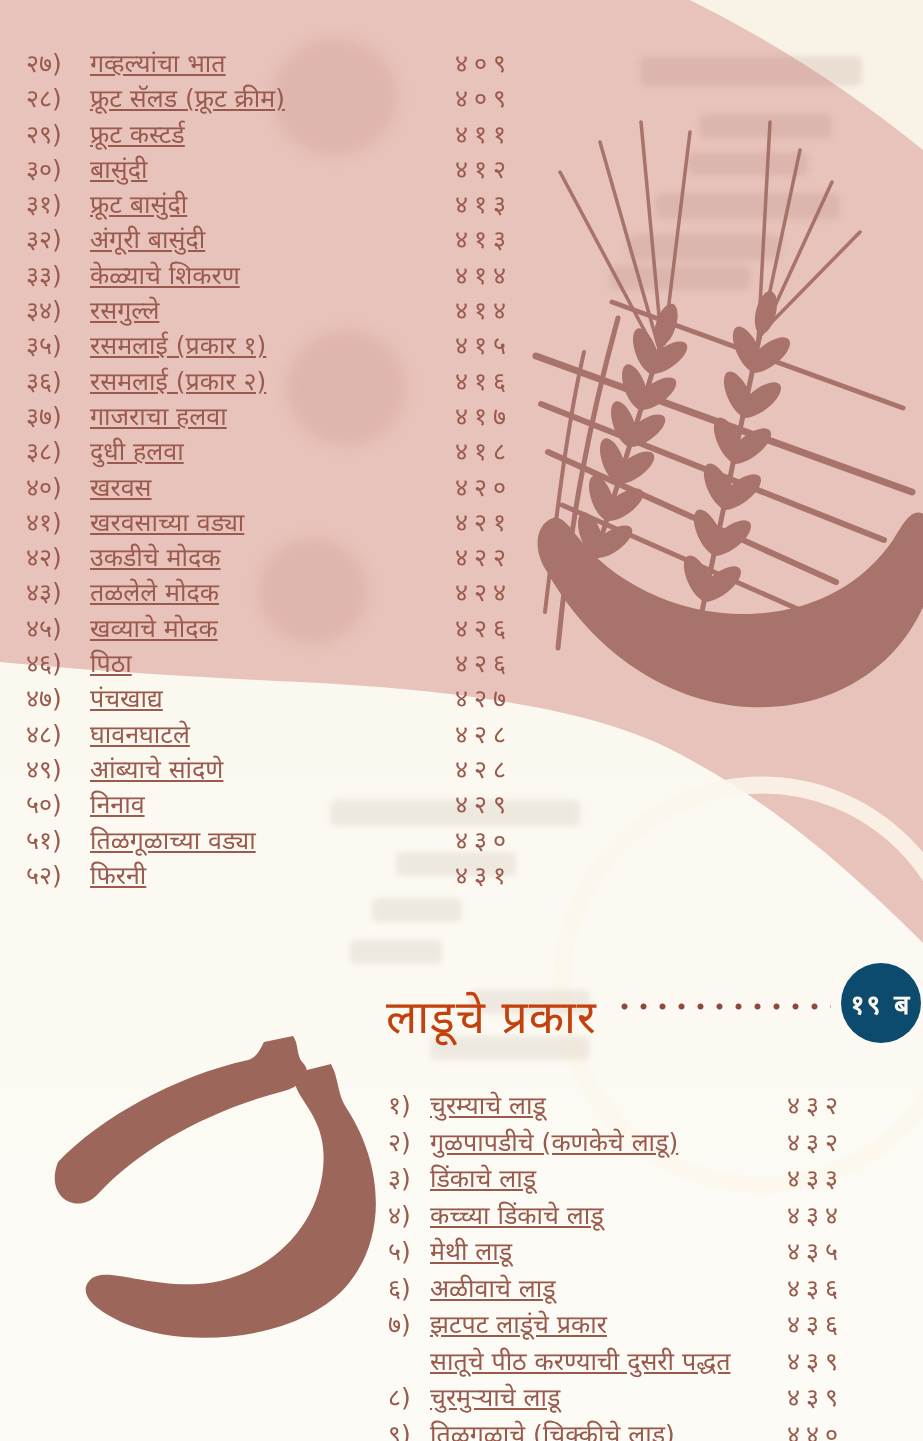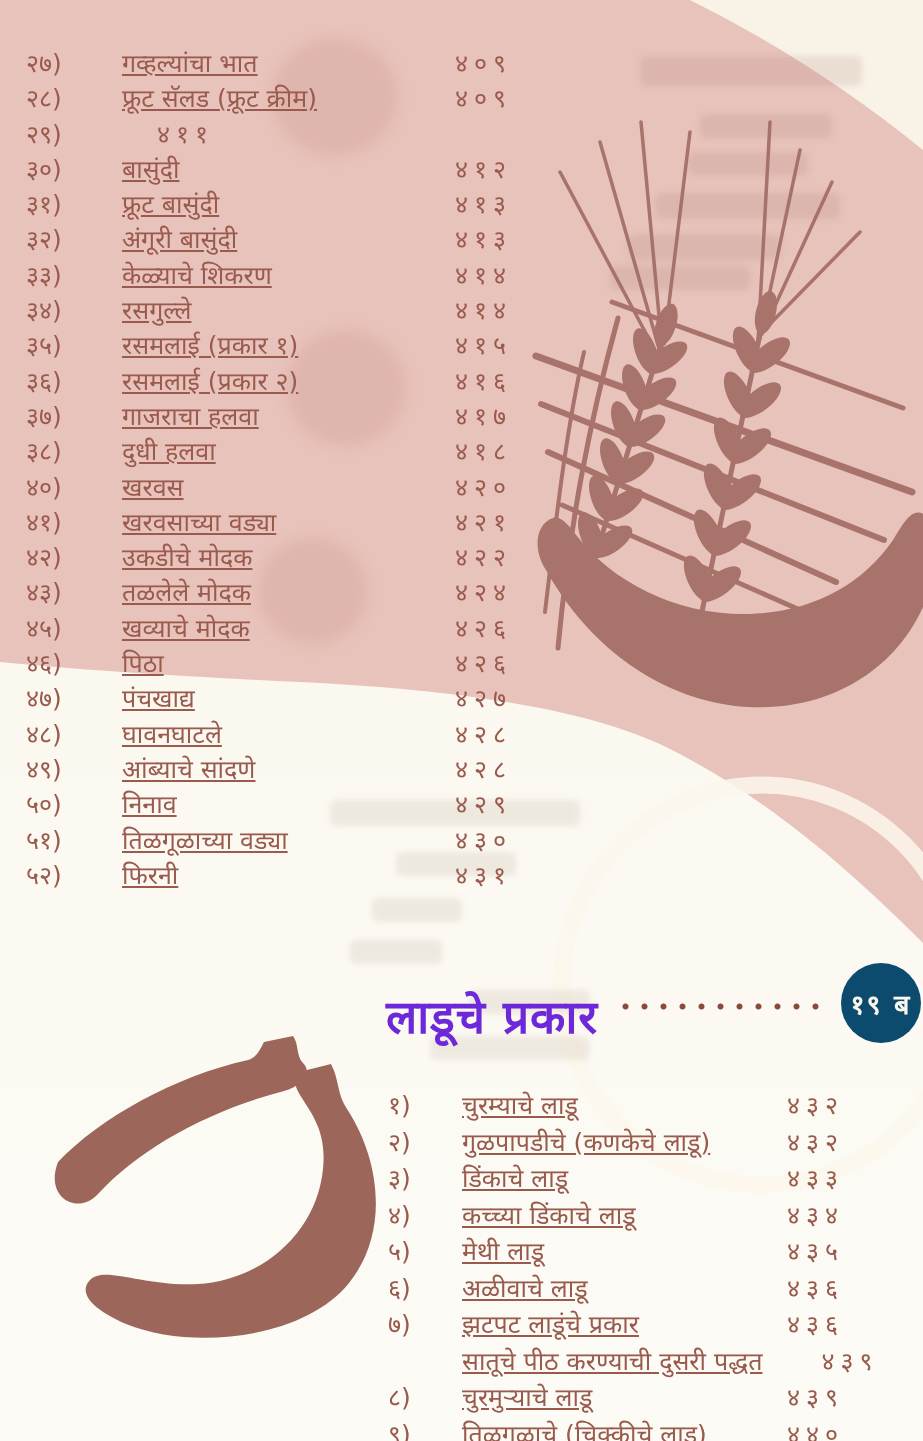--- a/index.html
+++ b/index.html
@@ -8,33 +8,33 @@
     background:linear-gradient(180deg,#f9f4e9 0%,#fbf9f1 60%,#fcfbf6 100%);
     font-family:"DejaVu Sans","Liberation Sans",sans-serif;
   }
   #bg{position:absolute;left:0;top:0;width:923px;height:1441px;}
   .ghost{position:absolute;pointer-events:none;}
   .ghost.blob{border-radius:50%;background:rgba(205,156,146,0.33);filter:blur(7px);}
   .ghost.bar{background:rgba(158,112,104,0.16);filter:blur(3px);border-radius:6px;}
   .ghost.bar2{background:rgba(165,140,120,0.15);filter:blur(3px);border-radius:6px;}
 
   .toc{position:absolute;color:#9a5a4e;}
-  .toc .row{display:flex;align-items:baseline;gap:32px;}
+  .toc .row{display:flex;align-items:baseline;}
   .toc .num{flex:none;text-align:left;}
   .toc .label{flex:1;white-space:nowrap;overflow:visible;text-decoration:underline;}
   .toc .pg{flex:none;letter-spacing:6px;text-align:right;}
 
   #toc1{left:26px;top:46px;width:486px;font-size:25px;}
   #toc1 .row{height:35.3px;line-height:35.3px;}
   #toc1 .num{width:64px;}
   #toc1 .pg{width:92px;}
 
   #header-band{position:absolute;left:386px;top:961px;width:537px;height:84px;
     display:flex;align-items:center;}
-  #section-title{color:#6d28d9;font-size:46px;font-weight:bold;white-space:nowrap;
+  #section-title{color:#c2410c;font-size:46px;font-weight:normal;white-space:nowrap;
     letter-spacing:1px;margin-top:24px;}
   #leader{flex:1;height:7px;margin:6px 10px 0 18px;
     background-image:radial-gradient(circle,#8d4a3c 2.6px,rgba(0,0,0,0) 3.4px);
     background-size:19px 7px;background-repeat:repeat-x;background-position:left center;}
   #badge{flex:none;width:80px;height:80px;border-radius:50%;background:#0c4a6e;
     color:#fdf6ec;display:flex;align-items:center;justify-content:center;
     font-size:27px;font-weight:bold;letter-spacing:2px;margin-right:2px;}
 
   #toc2{left:388px;top:1056px;width:456px;font-size:25px;color:#99594b;}
   #toc2 .row{height:36.5px;line-height:36.5px;}
@@ -174,20 +174,21 @@
     </div>
 
     <div class="row">
       <span class="num">२८)</span>
       <span class="label">फ्रूट सॅलड (फ्रूट क्रीम)</span>
       <span class="pg">४०९</span>
     </div>
 
     <div class="row">
       <span class="num">२९)</span>
+      <span class="label">फ्रूट कस्टर्ड</span>
       <span class="pg">४११</span>
     </div>
 
     <div class="row">
       <span class="num">३०)</span>
       <span class="label">बासुंदी</span>
       <span class="pg">४१२</span>
     </div>
 
     <div class="row">

